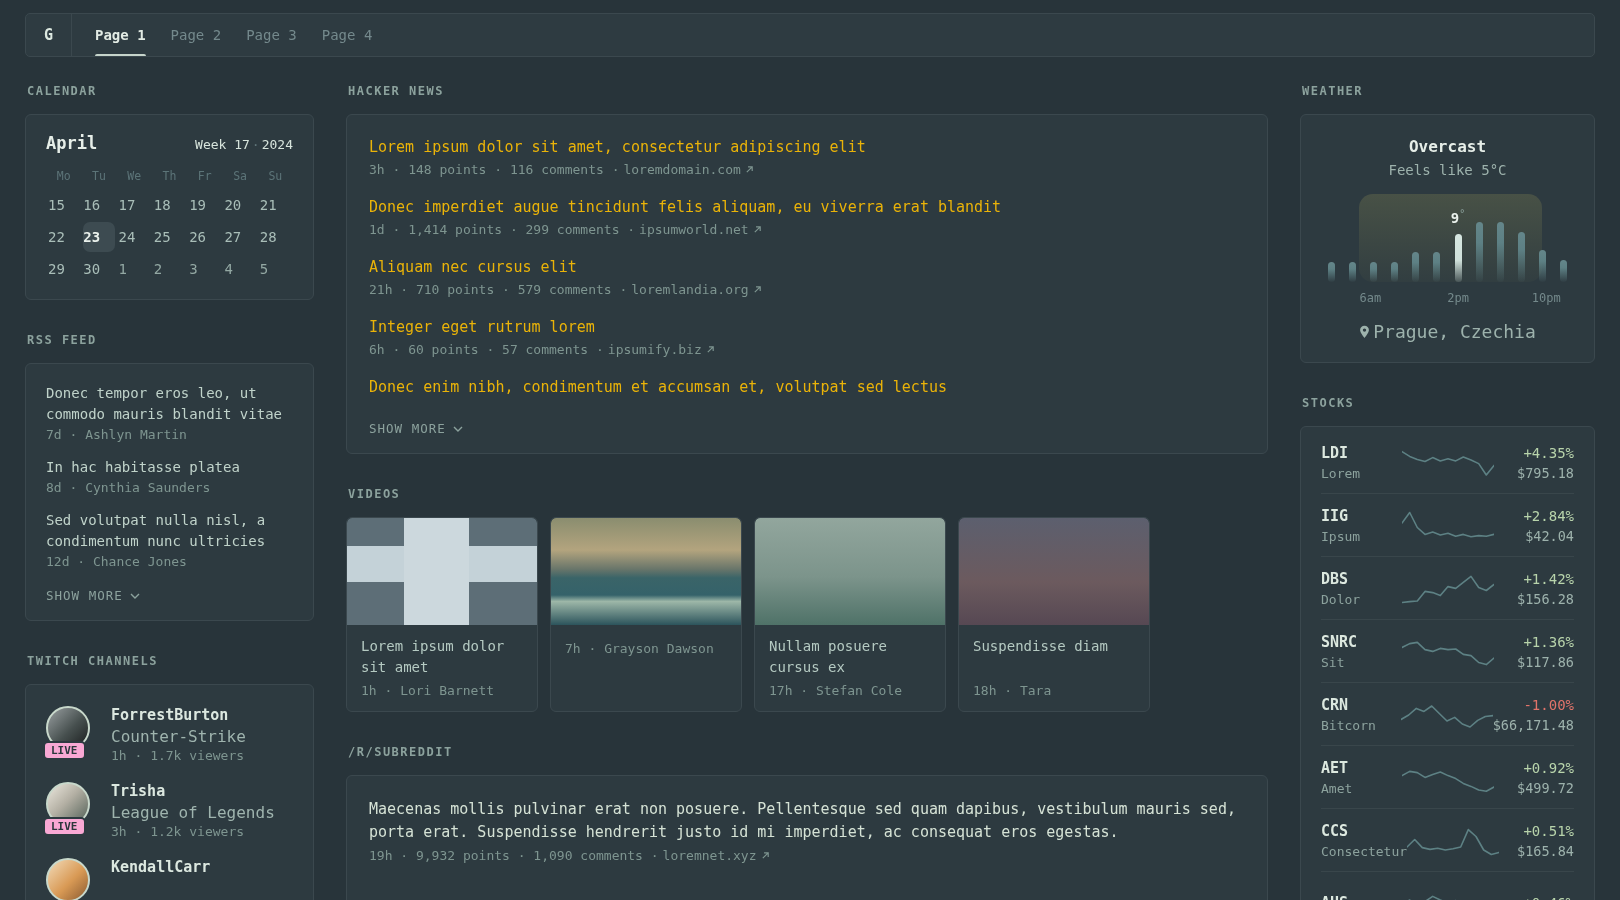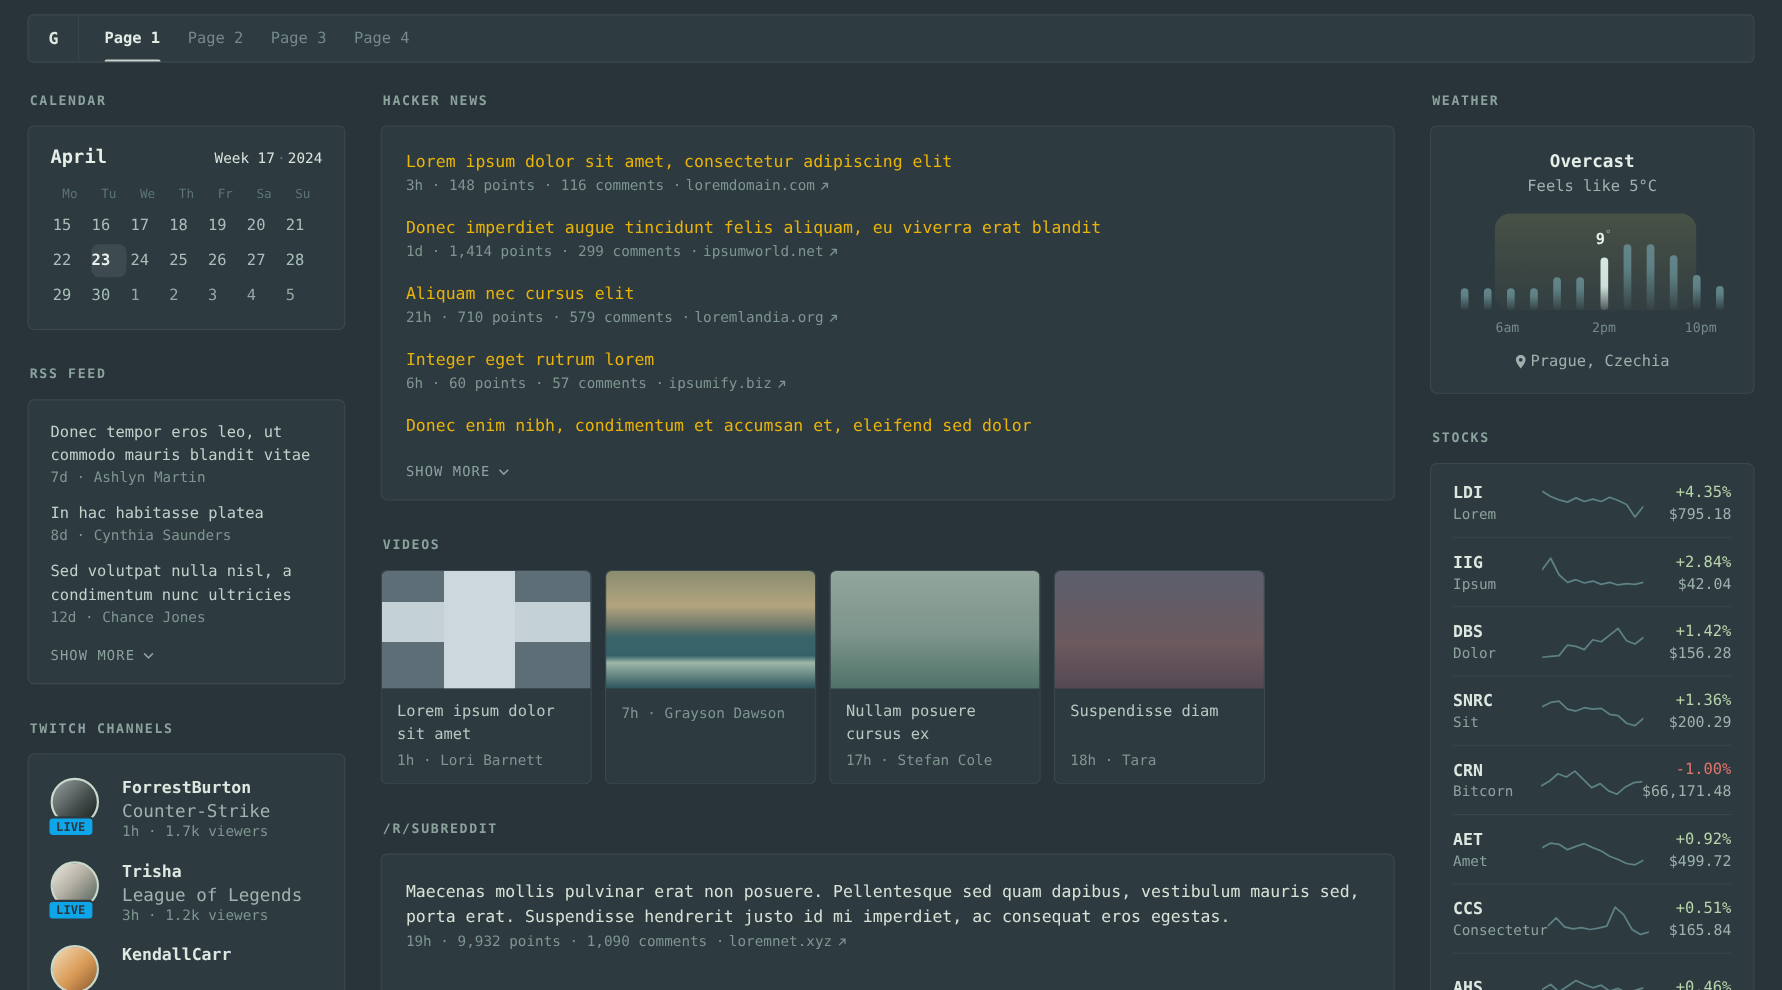--- a/index.html
+++ b/index.html
@@ -75,21 +75,21 @@
   .tw-avatar-wrap { position:relative; width:46px; flex:0 0 46px; height:46px; }
   .tw-avatar {
     width:44px; height:44px; border-radius:50%;
     border:2px solid #c8d8cb;
   }
   .avatar-1 { background:linear-gradient(135deg,#9aa0a2 0%,#47504f 55%,#191c1d 100%); }
   .avatar-2 { background:linear-gradient(135deg,#ece8de 0%,#b4b0a4 45%,#4f5e55 100%); }
   .avatar-3 { background:linear-gradient(135deg,#f2dcba 0%,#d99a55 55%,#8a5a30 100%); }
   .live-badge {
     position:absolute; left:-3px; bottom:-8px;
-    background:#0ea5e9; color:#2b373c; font-size:11px; font-weight:bold;
+    background:#f9a8d4; color:#2b373c; font-size:11px; font-weight:bold;
     padding:1px 6px; border-radius:5px; border:2px solid #2d3a40;
   }
   .tw-name { font-size:15px; font-weight:bold; color:#dce8e0; }
   .tw-cat { font-size:16px; color:#9fb4ae; margin-top:3px; }
   .tw-meta { font-size:13px; color:#7e9590; margin-top:2px; }
 
   
   .hn-card { padding:21px 22px 17px; }
   .hn-item { margin-bottom:19px; }
   .hn-title { font-size:15px; line-height:22px; color:#eab308; cursor:pointer; }
@@ -142,21 +142,21 @@
   }
   .w-bar.hl {
     background:linear-gradient(to bottom,#d7e7e1 0%,#cfe0da 55%,rgba(207,224,218,0.15) 100%);
   }
   .w-temp-label { position:absolute; left:50%; transform:translateX(-50%); white-space:nowrap;
     font-size:14px; font-weight:bold; color:#eaf1ec; }
   .w-temp-label sup { font-size:10px; color:#8ca29d; font-weight:normal; }
   .w-times { position:relative; height:15px; margin-top:9px; }
   .w-time { position:absolute; transform:translateX(-50%); font-size:12px; color:#74898b; }
   .w-loc { margin-top:15px; display:flex; align-items:center; justify-content:center; gap:3px;
-    font-size:14px; color:#9db2ac; }
+    font-size:18px; color:#9db2ac; }
 
   
   .stocks-card { padding:4px 20px; }
   .stock-row {
     display:grid; grid-template-columns:1fr auto 1fr; align-items:center;
     padding:13px 0 12px; border-bottom:1px solid #39464b; cursor:pointer;
   }
   .stock-row:last-child { border-bottom:none; }
   .stock-sym { font-size:15px; font-weight:bold; color:#dce8df; }
   .stock-name { font-size:13px; color:#8ca29d; margin-top:4px; }
@@ -292,21 +292,21 @@
             <div class="hn-title">Aliquam nec cursus elit</div>
             <div class="hn-meta">21h · 710 points · 579 comments · <span class="hn-domain">loremlandia.org <svg width="9" height="9" viewBox="0 0 10 10">
                   <path d="M2 8 L8 2 M3.4 2 H8 V6.6" stroke="currentColor" stroke-width="1.3" fill="none"></path>
                 </svg></span></div>
           </div><div class="hn-item">
             <div class="hn-title">Integer eget rutrum lorem</div>
             <div class="hn-meta">6h · 60 points · 57 comments · <span class="hn-domain">ipsumify.biz <svg width="9" height="9" viewBox="0 0 10 10">
                   <path d="M2 8 L8 2 M3.4 2 H8 V6.6" stroke="currentColor" stroke-width="1.3" fill="none"></path>
                 </svg></span></div>
           </div><div class="hn-item">
-            <div class="hn-title">Donec enim nibh, condimentum et accumsan et, eleifend sed dolor</div>
+            <div class="hn-title">Donec enim nibh, condimentum et accumsan et, volutpat sed lectus</div>
           </div><div class="show-more">SHOW MORE<svg width="10" height="6" viewBox="0 0 10 6">
               <polyline points="1,1 5,5 9,1" stroke="currentColor" stroke-width="1.4" fill="none"></polyline>
             </svg></div></div>
 
       <div class="section-label later">VIDEOS</div>
       <div class="video-row" id="video-row">
           <div class="card video-card">
             <div class="video-thumb thumb-sky-cross"></div>
             <div class="video-info">
               <div class="video-title">Lorem ipsum dolor sit amet consectetu…</div>
@@ -452,21 +452,21 @@
           <div class="stock-row">
             <div>
               <div class="stock-sym">SNRC</div>
               <div class="stock-name">Sit</div>
             </div>
             <svg class="stock-spark" viewBox="0 0 92 36">
               <polyline points="0.0,13.5 7.7,9.6 15.3,8.4 23.0,15.6 30.7,17.4 38.3,14.4 46.0,15.6 53.7,15.0 61.3,20.4 69.0,21.6 76.7,28.5 84.3,30.6 92.0,24.0"></polyline>
             </svg>
             <div class="stock-right">
               <div class="stock-change">+1.36%</div>
-              <div class="stock-price">$200.29</div>
+              <div class="stock-price">$117.86</div>
             </div>
           </div>
           <div class="stock-row">
             <div>
               <div class="stock-sym">CRN</div>
               <div class="stock-name">Bitcorn</div>
             </div>
             <svg class="stock-spark" viewBox="0 0 92 36">
               <polyline points="0.0,22.5 7.7,18.0 15.3,11.4 23.0,14.4 30.7,9.0 38.3,16.5 46.0,24.0 53.7,20.4 61.3,27.0 69.0,30.0 76.7,23.4 84.3,19.5 92.0,18.6"></polyline>
             </svg>

